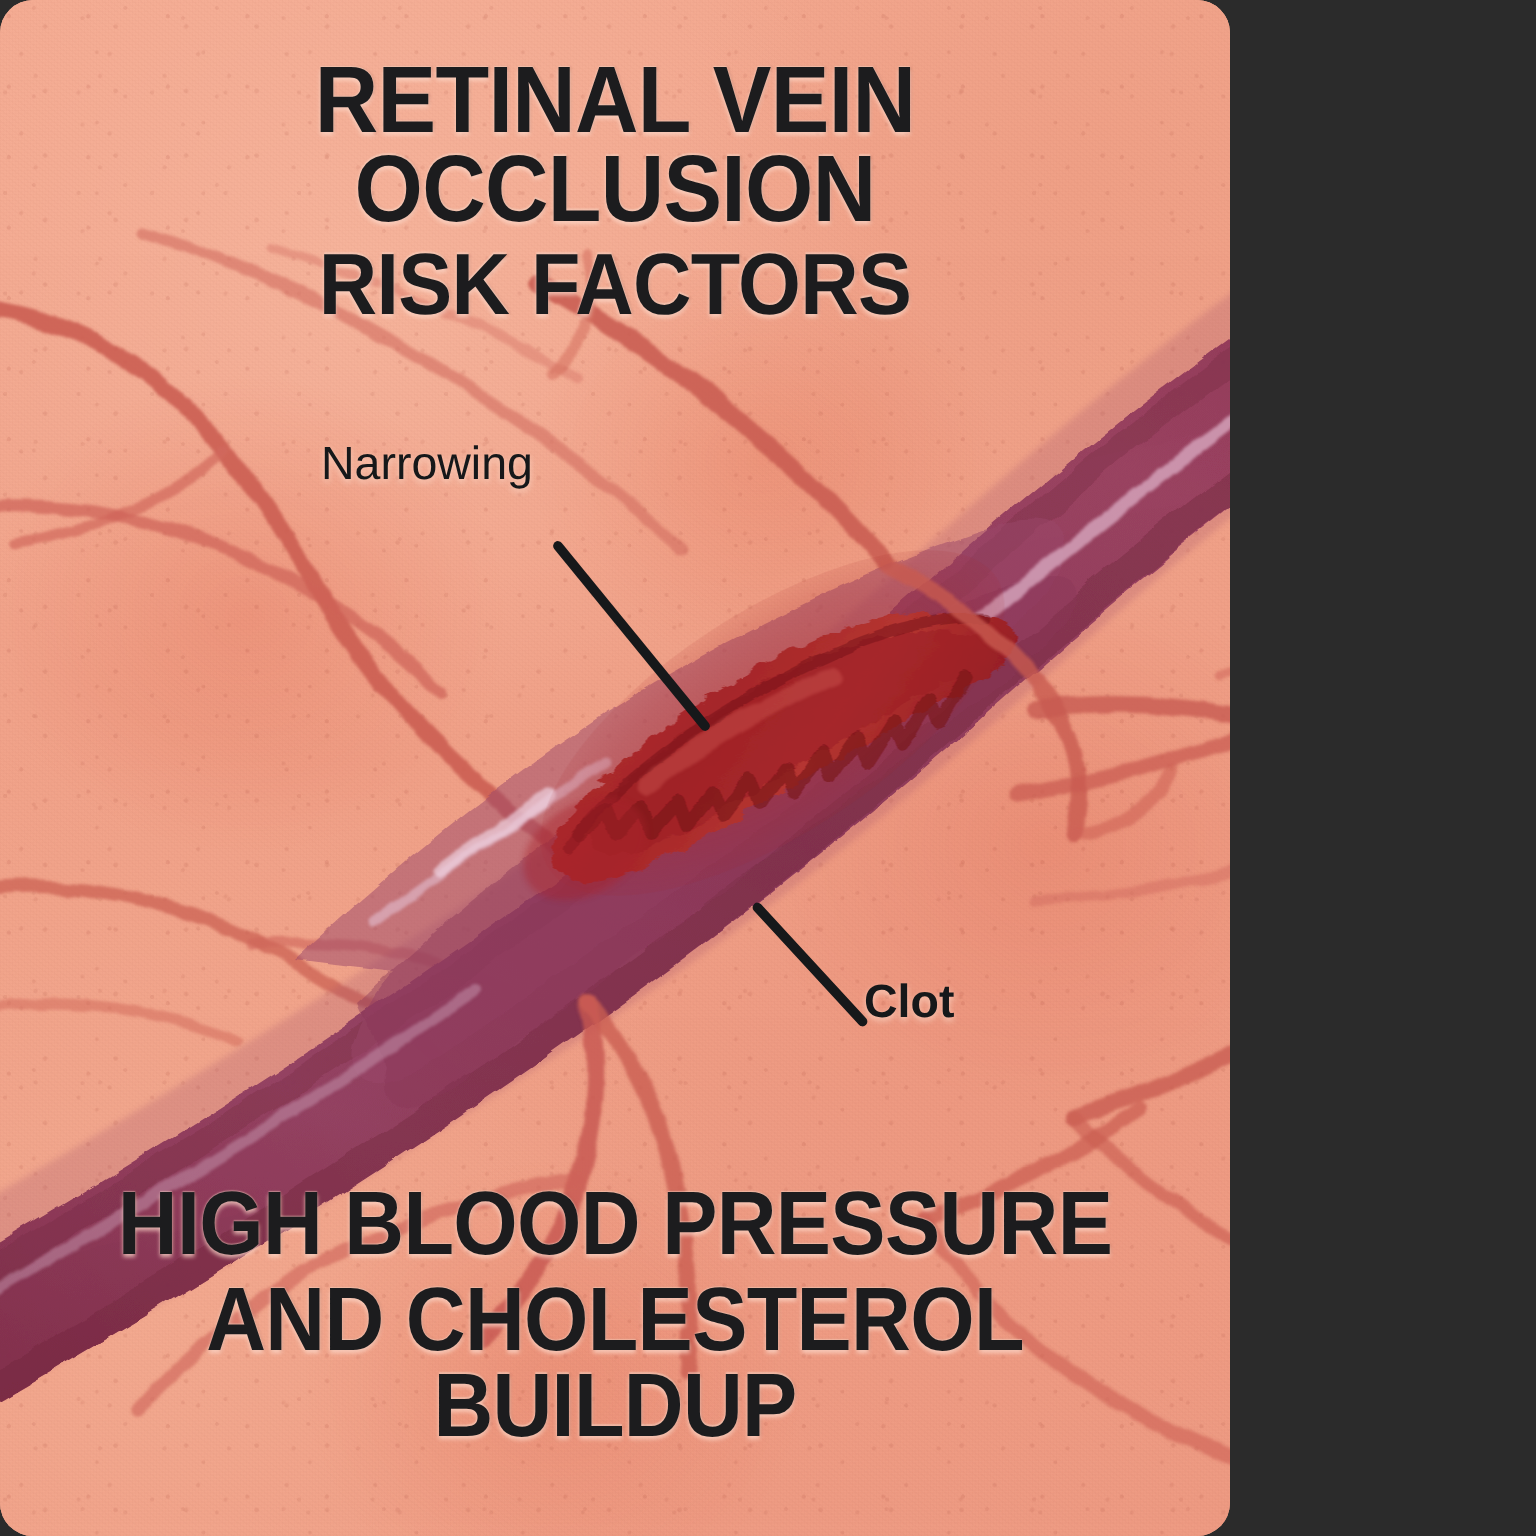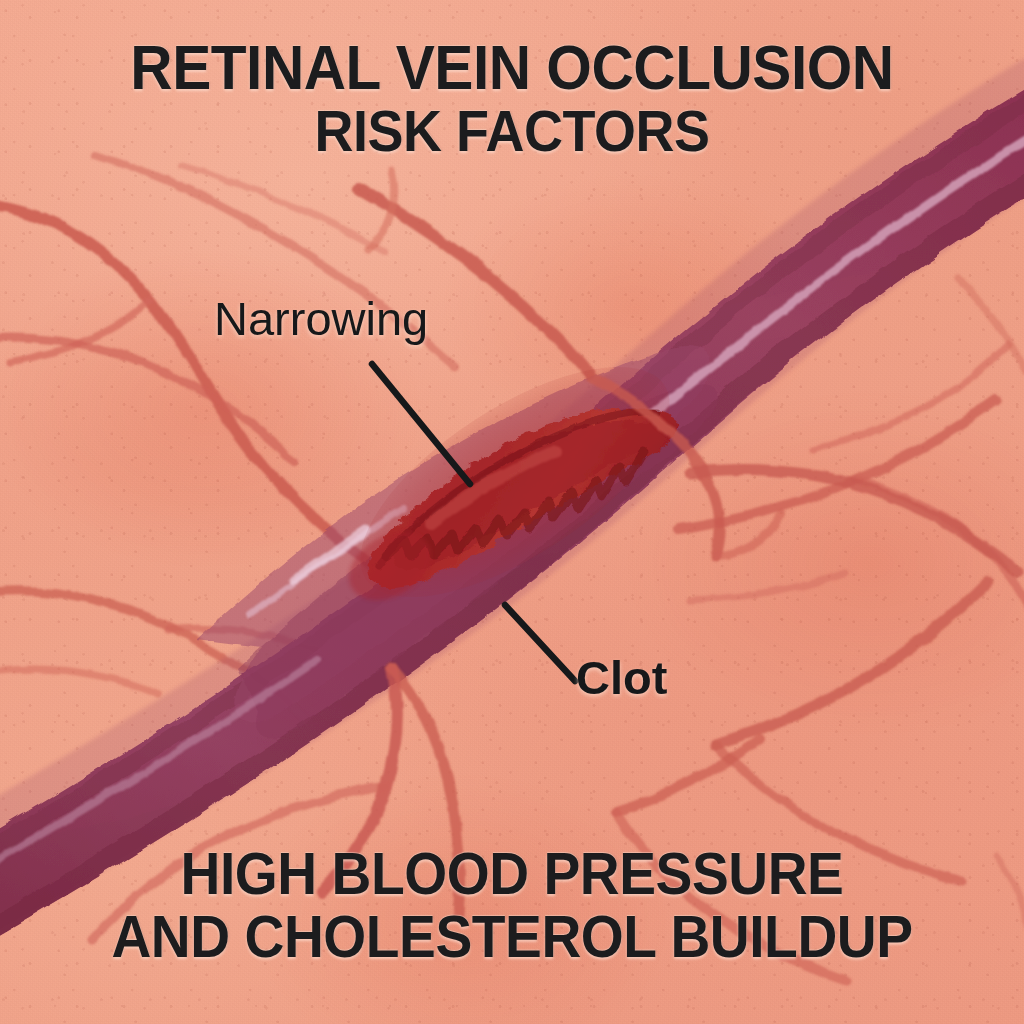--- a/index.html
+++ b/index.html
@@ -3,26 +3,27 @@
 <meta charset="utf-8">
 <title>Retinal Vein Occlusion Risk Factors</title>
 <style>
   html, body {
     margin: 0;
     padding: 0;
     background: #2b2b2b;
   }
   #poster {
     position: relative;
-    width: 1024px;
+    width: 820px;
     height: 1024px;
     overflow: hidden;
     background: #F2A68D;
     font-family: "Liberation Sans", sans-serif;
     user-select: none;
+    border-radius: 22px;
   }
 
   
   .bg-base {
     position: absolute;
     inset: 0;
     background:
       radial-gradient(ellipse 60% 45% at 30% 18%, #F6B49C 0%, rgba(246,180,156,0) 70%),
       radial-gradient(ellipse 55% 40% at 78% 72%, #EE9A82 0%, rgba(238,154,130,0) 72%),
       radial-gradient(ellipse 70% 55% at 12% 85%, #F3AA90 0%, rgba(243,170,144,0) 70%),
@@ -118,21 +119,21 @@
        0 -1px 1px rgba(255,230,215,.45),
        1px 0 2px rgba(120,50,40,.25);
     transform: scaleX(0.92);
   }
   .footer-line1 { font-size: 60px; }
   .footer-line2 { font-size: 60px; margin-top: 6px; }
 
   .callout {
     position: absolute;
     color: #16181A;
-    font-size: 47px;
+    font-size: 31px;
     font-weight: 400;
     letter-spacing: 0px;
     white-space: nowrap;
     text-shadow: 0 2px 4px rgba(255,225,210,.7);
     pointer-events: none;
   }
   .callout-narrowing { left: 214px; top: 291px; }
   .callout-clot      { left: 576px; top: 650px; font-weight: bold; }
 </style>
 </head>

